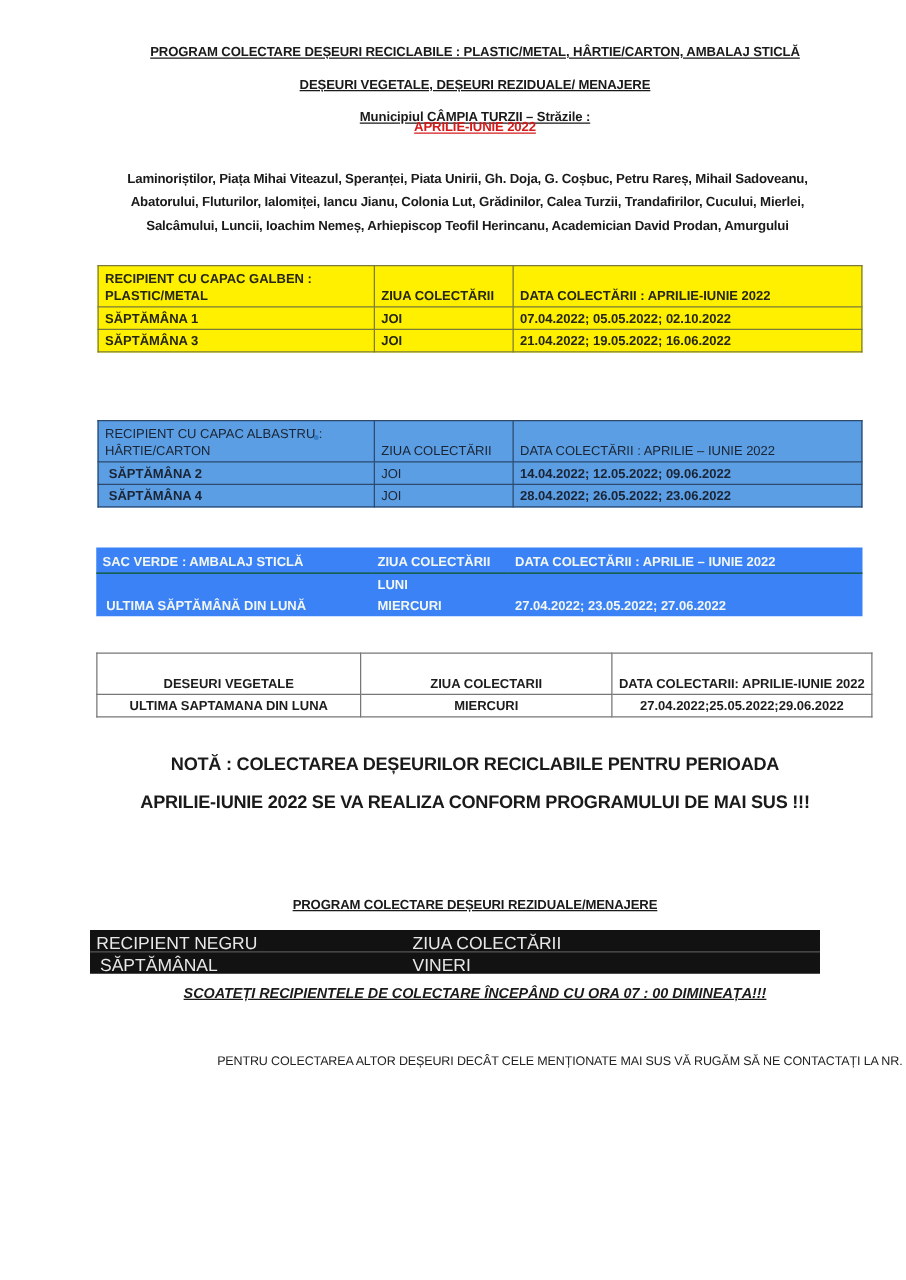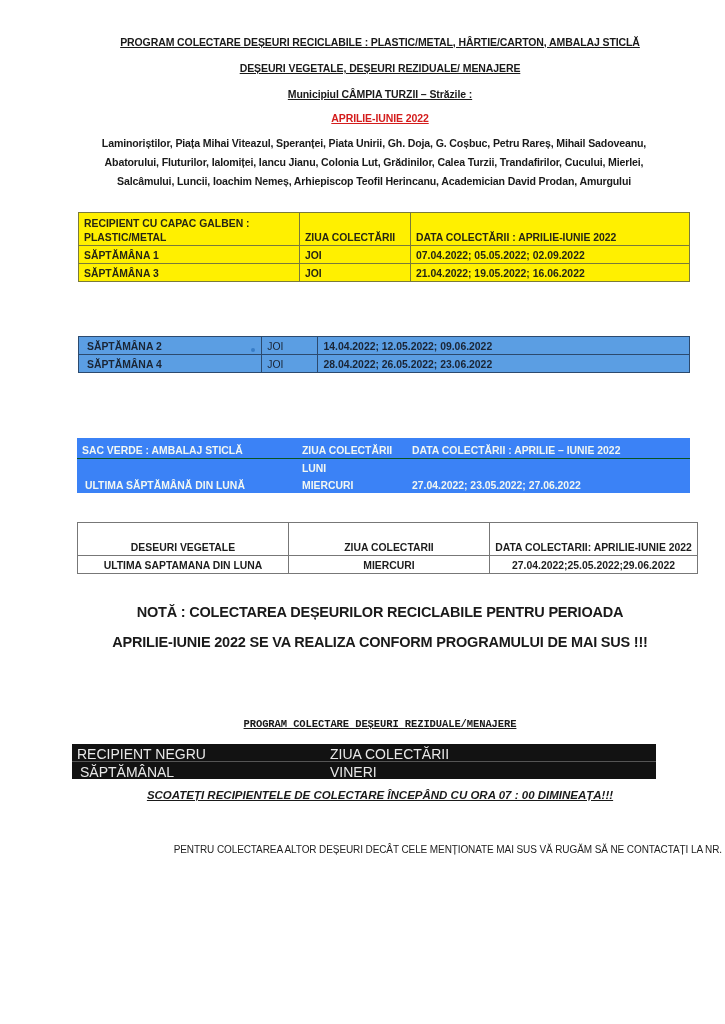--- a/index.html
+++ b/index.html
@@ -6,21 +6,21 @@
   body {
     width: 725px; height: 1024px; background: #ffffff; position: relative; overflow: hidden;
     font-family: "Liberation Sans", "DejaVu Sans", sans-serif; color: #1a1a1a;
   }
   .abs { position: absolute; }
   .center { text-align: center; }
   .hdr { font-weight: bold; font-size: 10.5px; text-decoration: underline; letter-spacing: -0.1px; }
   .hdr-title { top: 36px; left: 60px; width: 640px; }
   .hdr-sub   { top: 62px; left: 60px; width: 640px; }
   .hdr-city  { top: 88px; left: 60px; width: 640px; }
-  .hdr-period{ top: 112px; left: 60px; width: 640px; color: #d41c1c; }
+  .hdr-period{ top: 96px; left: 60px; width: 640px; color: #d41c1c; }
   .streets {
     top: 134px; left: 86px; width: 576px; font-weight: bold; font-size: 10.6px; line-height: 19px;
     text-align: center; letter-spacing: -0.15px;
   }
   table.sched { position: absolute; border-collapse: collapse; font-size: 10.4px; font-weight: bold; }
   table.sched td { padding: 0 5px; vertical-align: bottom; height: 17px; line-height: 14px; white-space: nowrap; }
 
   
   .t-yellow { top: 212px; left: 78px; width: 612px; background: #fff000; }
   .t-yellow td { border: 1px solid #7a7a3a; color: #262614; }
@@ -39,21 +39,21 @@
 
   
   .t-veg { top: 522px; left: 77px; width: 621px; background: #ffffff; }
   .t-veg td { border: 1px solid #777; text-align: center; color: #1d1d1d; vertical-align: top; padding-top: 3px; }
   .t-veg .c1 { width: 200px; } .t-veg .c2 { width: 190px; }
 
   .note { left: 100px; width: 560px; font-weight: bold; font-size: 14.5px; text-align: center; letter-spacing: -0.2px; }
   .note1 { top: 604px; }
   .note2 { top: 634px; }
 
-  .res-title { top: 718px; left: 60px; width: 640px; font-family: Liberation Mono, monospace; }
+  .res-title { top: 718px; left: 60px; width: 640px; }
 
   .t-black { top: 744px; left: 72px; width: 584px; background: #121212; color: #e8e8e8; }
   .t-black td { font-weight: normal; font-size: 14px; border-bottom: 1px solid #555; height: 19px; padding-left: 6px; }
   .t-black .c1 { width: 240px; }
 
   .warning {
     top: 789px; left: 60px; width: 640px; text-align: center; font-weight: bold; font-style: italic;
     text-decoration: underline; font-size: 11.5px; color: #1a1a1a;
   }
 
@@ -80,32 +80,40 @@
     <td class="c1" style="height:32px;">
       <div>RECIPIENT CU CAPAC GALBEN :</div>
       <div>PLASTIC/METAL</div>
     </td>
     <td class="c2">ZIUA COLECTĂRII</td>
     <td>DATA COLECTĂRII : APRILIE-IUNIE 2022</td>
   </tr>
   <tr>
     <td>SĂPTĂMÂNA 1</td>
     <td>JOI</td>
-    <td>07.04.2022; 05.05.2022; 02.09.2022</td>
+    <td>07.04.2022; 05.05.2022; 02.10.2022</td>
   </tr>
   <tr>
     <td>SĂPTĂMÂNA 3</td>
     <td>JOI</td>
     <td>21.04.2022; 19.05.2022; 16.06.2022</td>
   </tr>
 </tbody>
   </table>
 
 <table class="sched t-blue">
   <tbody>
+      <tr>
+    <td class="c1" style="height:32px;">
+      <div>RECIPIENT CU CAPAC ALBASTRU :</div>
+      <div>HÂRTIE/CARTON</div>
+    </td>
+    <td class="c2">ZIUA COLECTĂRII</td>
+    <td>DATA COLECTĂRII : APRILIE – IUNIE 2022</td>
+  </tr>
   <tr>
     <td class="b" style="padding-left:8px;">SĂPTĂMÂNA 2</td>
     <td>JOI</td>
     <td class="b">14.04.2022; 12.05.2022; 09.06.2022</td>
   </tr>
   <tr>
     <td class="b" style="padding-left:8px;">SĂPTĂMÂNA 4</td>
     <td>JOI</td>
     <td class="b">28.04.2022; 26.05.2022; 23.06.2022</td>
   </tr>

